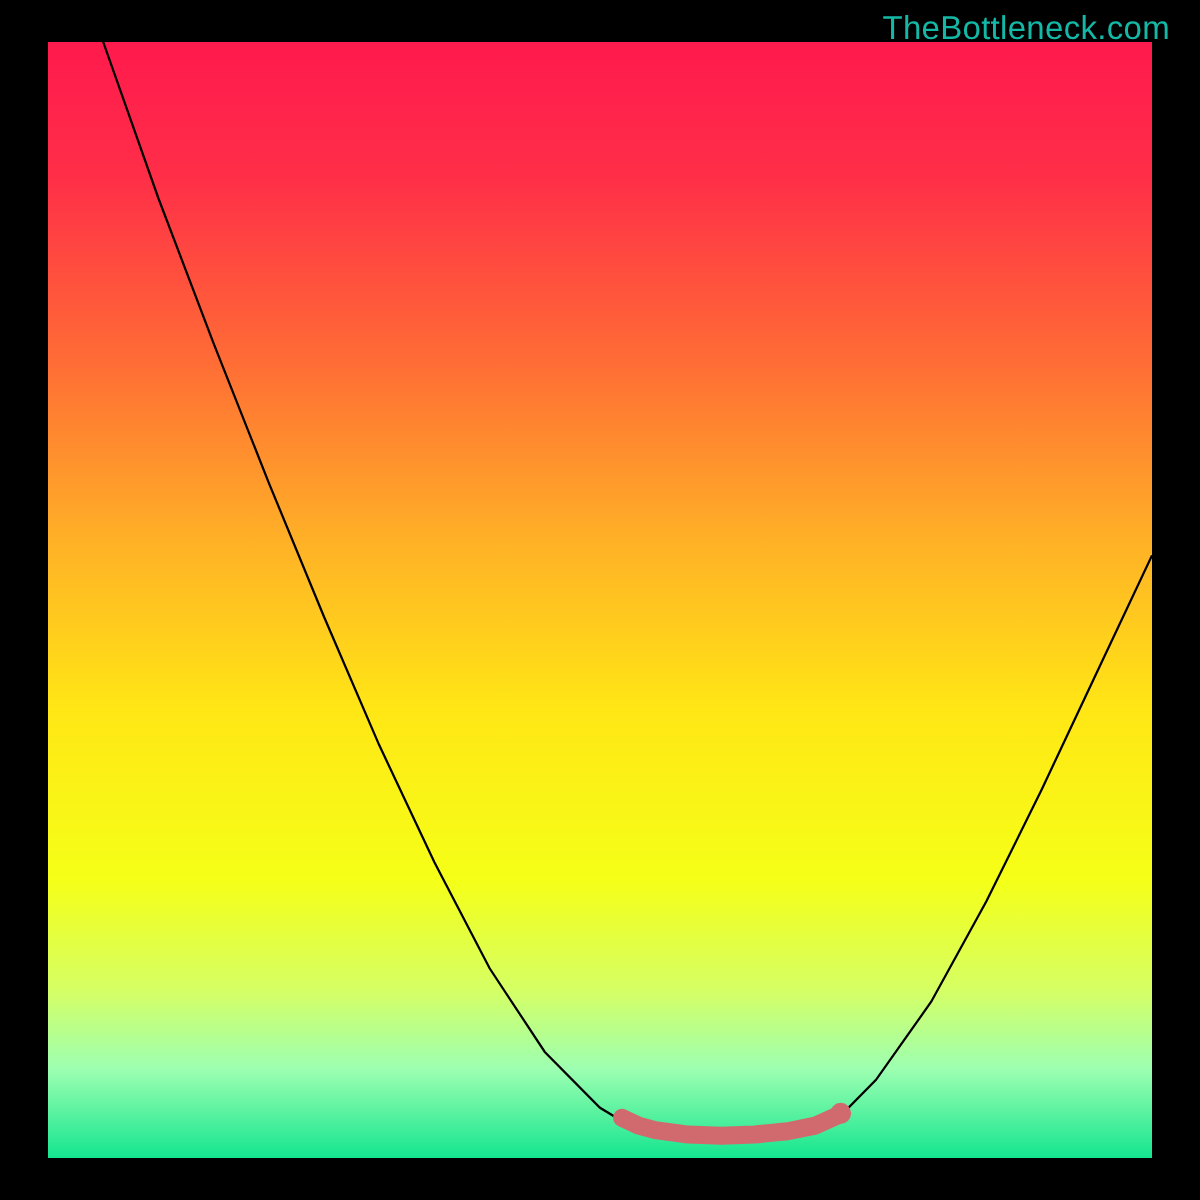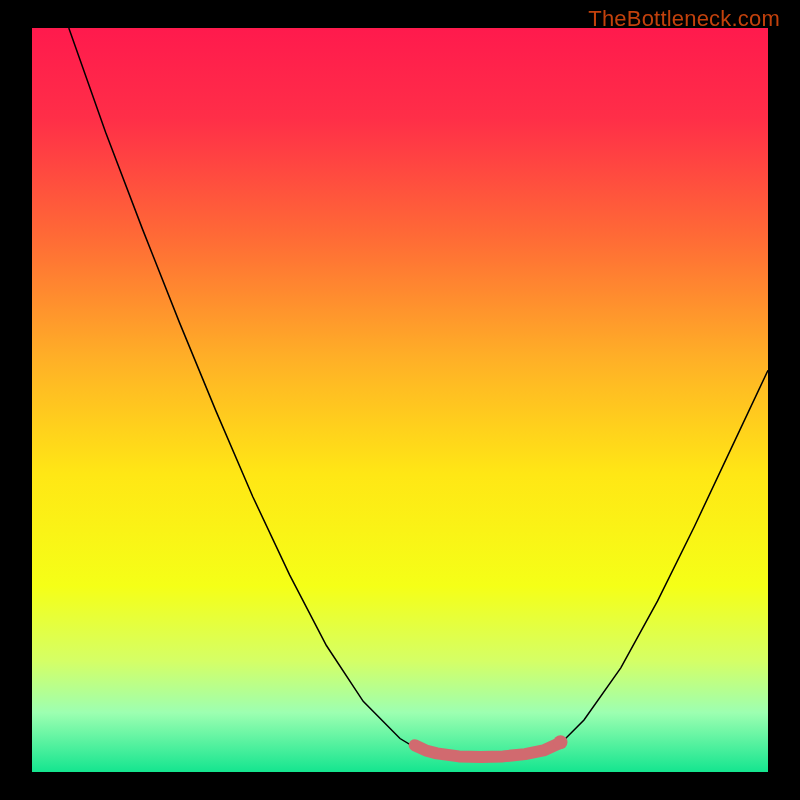--- a/index.html
+++ b/index.html
@@ -24,21 +24,21 @@
     left: 32px;
     top: 28px;
     width: 736px;
     height: 744px;
     overflow: hidden;
   }
   .watermark {
     position: absolute;
     top: 6px;
     right: 20px;
-    color: #c2410c;
+    color: #14b8a6;
     font-size: 22px;
     font-weight: 500;
     letter-spacing: 0.2px;
   }
 </style>
 </head>
 <body>
 
 <div class="frame">
   <div class="watermark">TheBottleneck.com</div>

